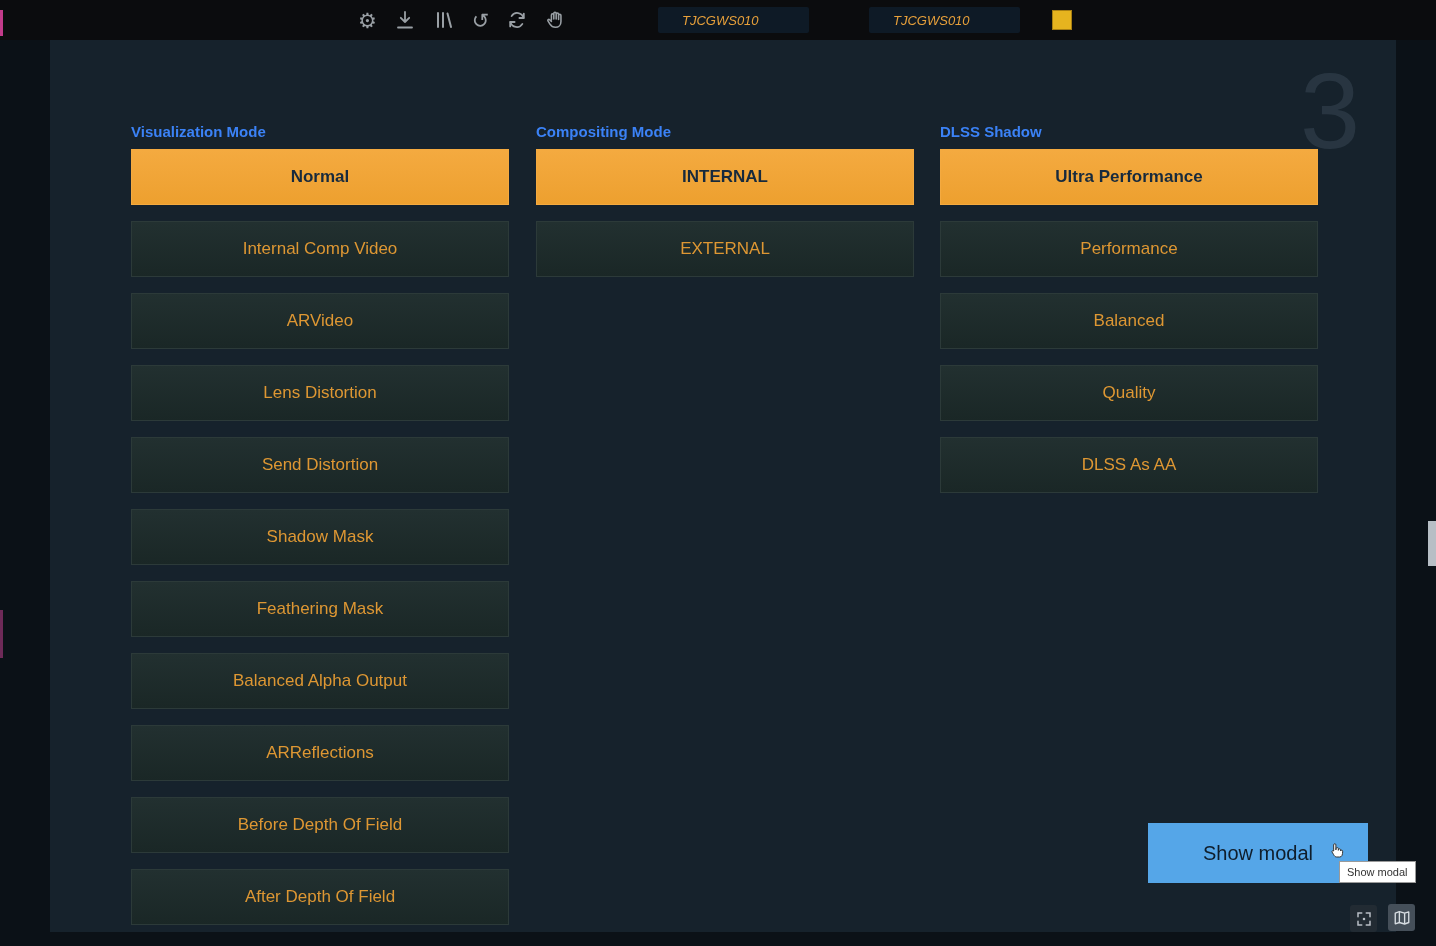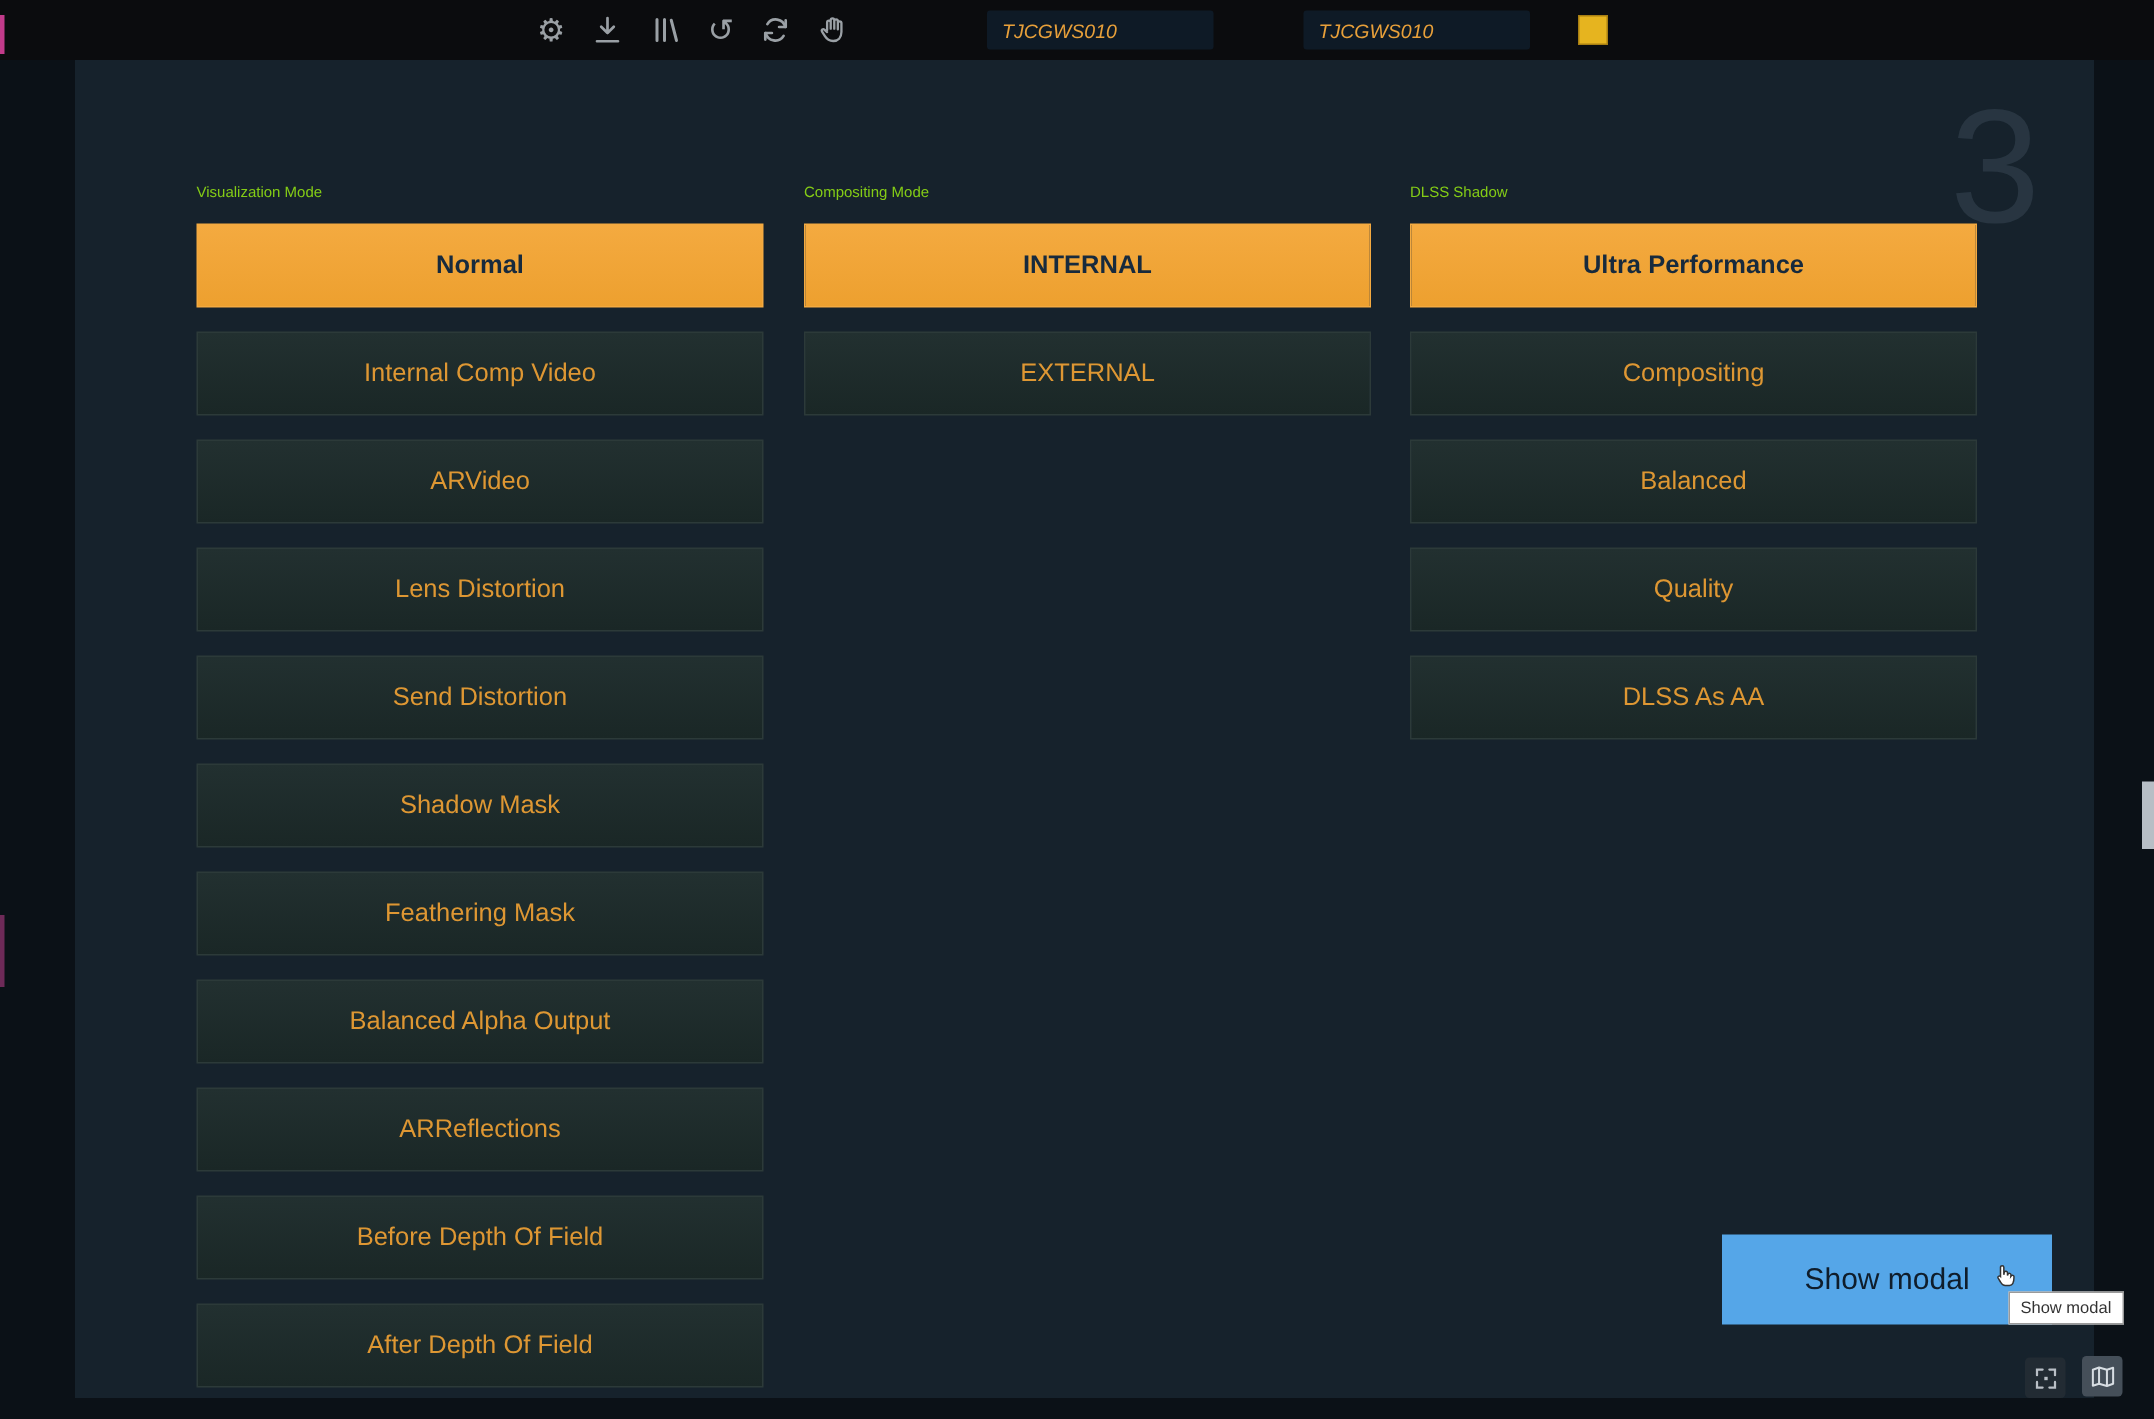--- a/index.html
+++ b/index.html
@@ -21,21 +21,21 @@
   }
   .tb-icon { color:#9aa0a5; font-size:21px; line-height:1; cursor:pointer; display:flex; align-items:center; }
   .tb-icon svg { display:block; }
   .tb-label {
     position:absolute; top:13px; color:#14b8a6; font-size:11px; font-weight:bold;padding-left:48px;
   }
   .tb-input {
     position:absolute; top:7px; width:151px; height:26px;
     background:#0e1a26; border:0; outline:none; border-radius:2px;
     color:#e8a03a; font-family:"Liberation Sans", sans-serif;
-    font-size:13px; font-style:italic; padding:0 10px;
+    font-size:13px; font-style:italic; padding:0 24px;
   }
   .swatch {
     position:absolute; left:1052px; top:10px; width:20px; height:20px;
     background:#e6b41f; border:1px solid #a87f12; cursor:pointer;
   }
 
   
   .panel {
     position:absolute; left:50px; top:40px; width:1346px; height:892px;
     background:#16222c;
@@ -44,21 +44,21 @@
     position:absolute; top:8px; right:36px;
     font-size:108px; font-weight:200; color:rgba(170,200,225,0.12);
     user-select:none;
   }
 
   
   .group { position:absolute; top:83px; width:378px; }
   .group:nth-child(1){ left:81px; }
   .group:nth-child(2){ left:486px; }
   .group:nth-child(3){ left:890px; }
-  .group-label { height:20px; margin-bottom:6px; font-size:10px; color:#84cc16; }
+  .group-label { height:20px; margin-bottom:6px; font-size:15px; color:#3b82f6;font-weight:bold; }
   .opt-btn {
     height:56px; margin-bottom:16px;
     display:flex; align-items:center; justify-content:center;
     font-size:17px; color:#de9733; cursor:pointer;
     background:linear-gradient(180deg,#223030,#1a2726);
     border:1px solid #2c3a39;
   }
   .opt-btn.selected {
     background:linear-gradient(180deg,#f4aa40,#eda02f);
     border-color:#f4aa40;
@@ -146,21 +146,21 @@
         <div class="opt-btn">After Depth Of Field</div>
       </div>
       <div class="group">
         <div class="group-label">Compositing Mode</div>
         <div class="opt-btn selected">INTERNAL</div>
         <div class="opt-btn">EXTERNAL</div>
       </div>
       <div class="group">
         <div class="group-label">DLSS Shadow</div>
         <div class="opt-btn selected">Ultra Performance</div>
-        <div class="opt-btn">Compositing</div>
+        <div class="opt-btn">Performance</div>
         <div class="opt-btn">Balanced</div>
         <div class="opt-btn">Quality</div>
         <div class="opt-btn">DLSS As AA</div>
       </div>
     </div>
 </div>
 
 <button class="show-modal-btn">
   <span>Show modal</span>
 </button>

